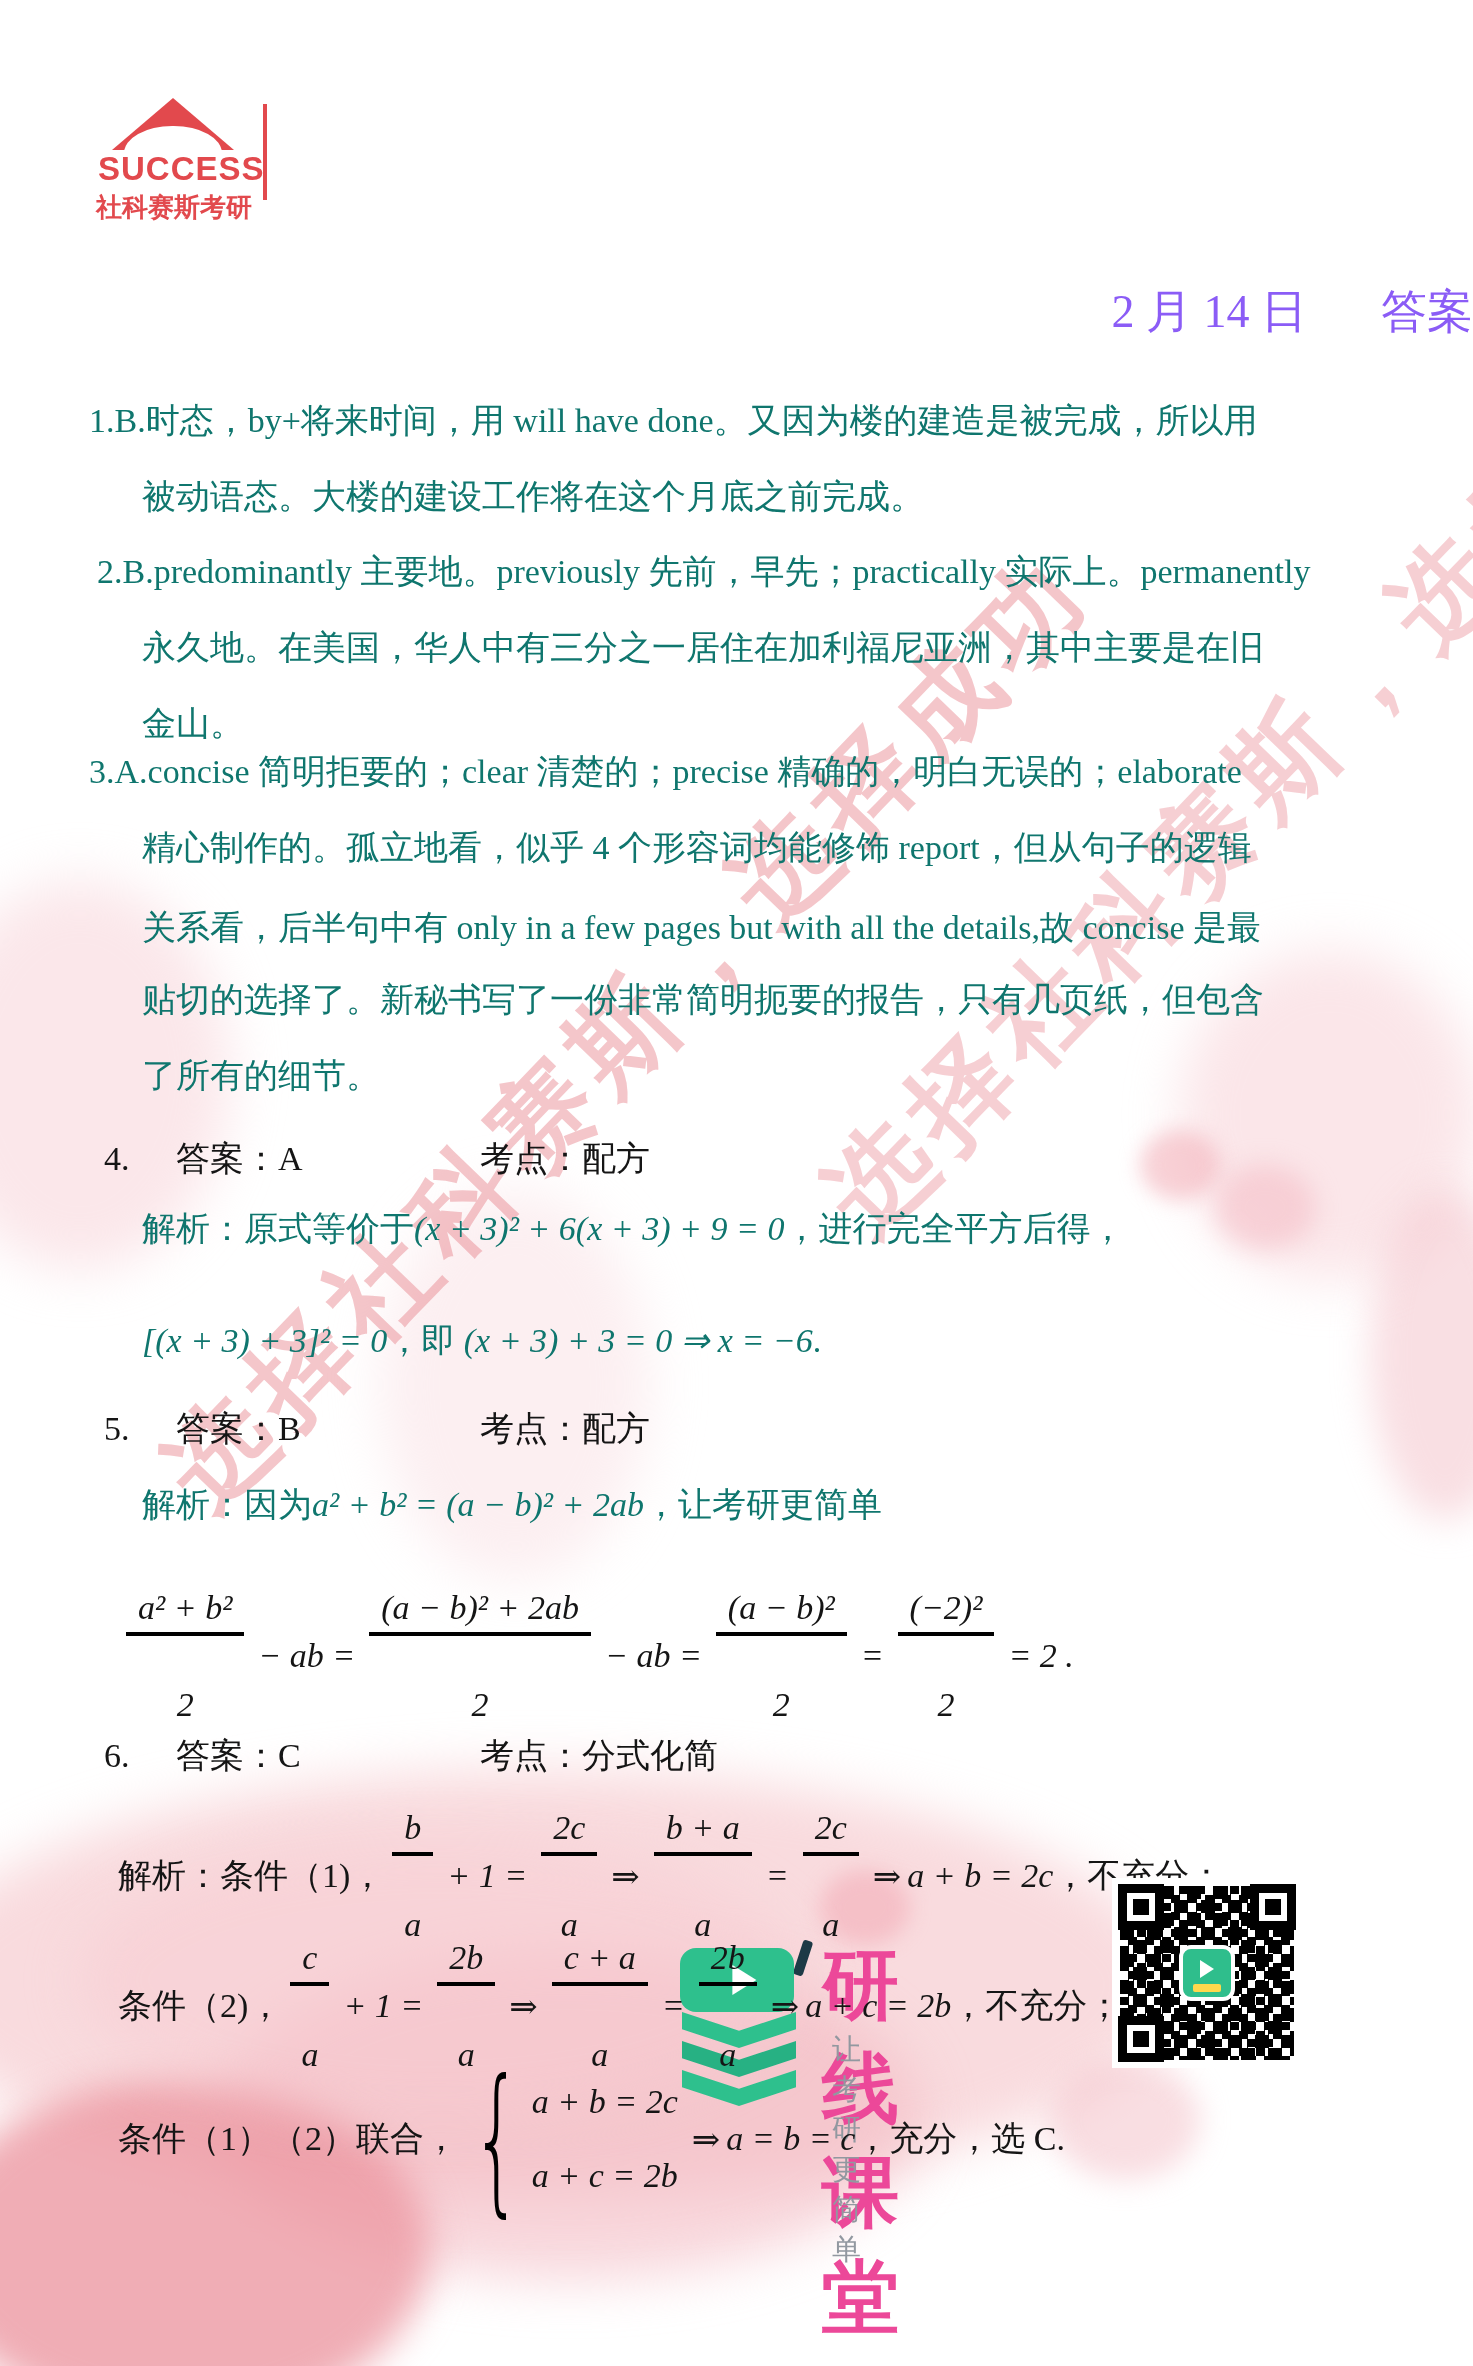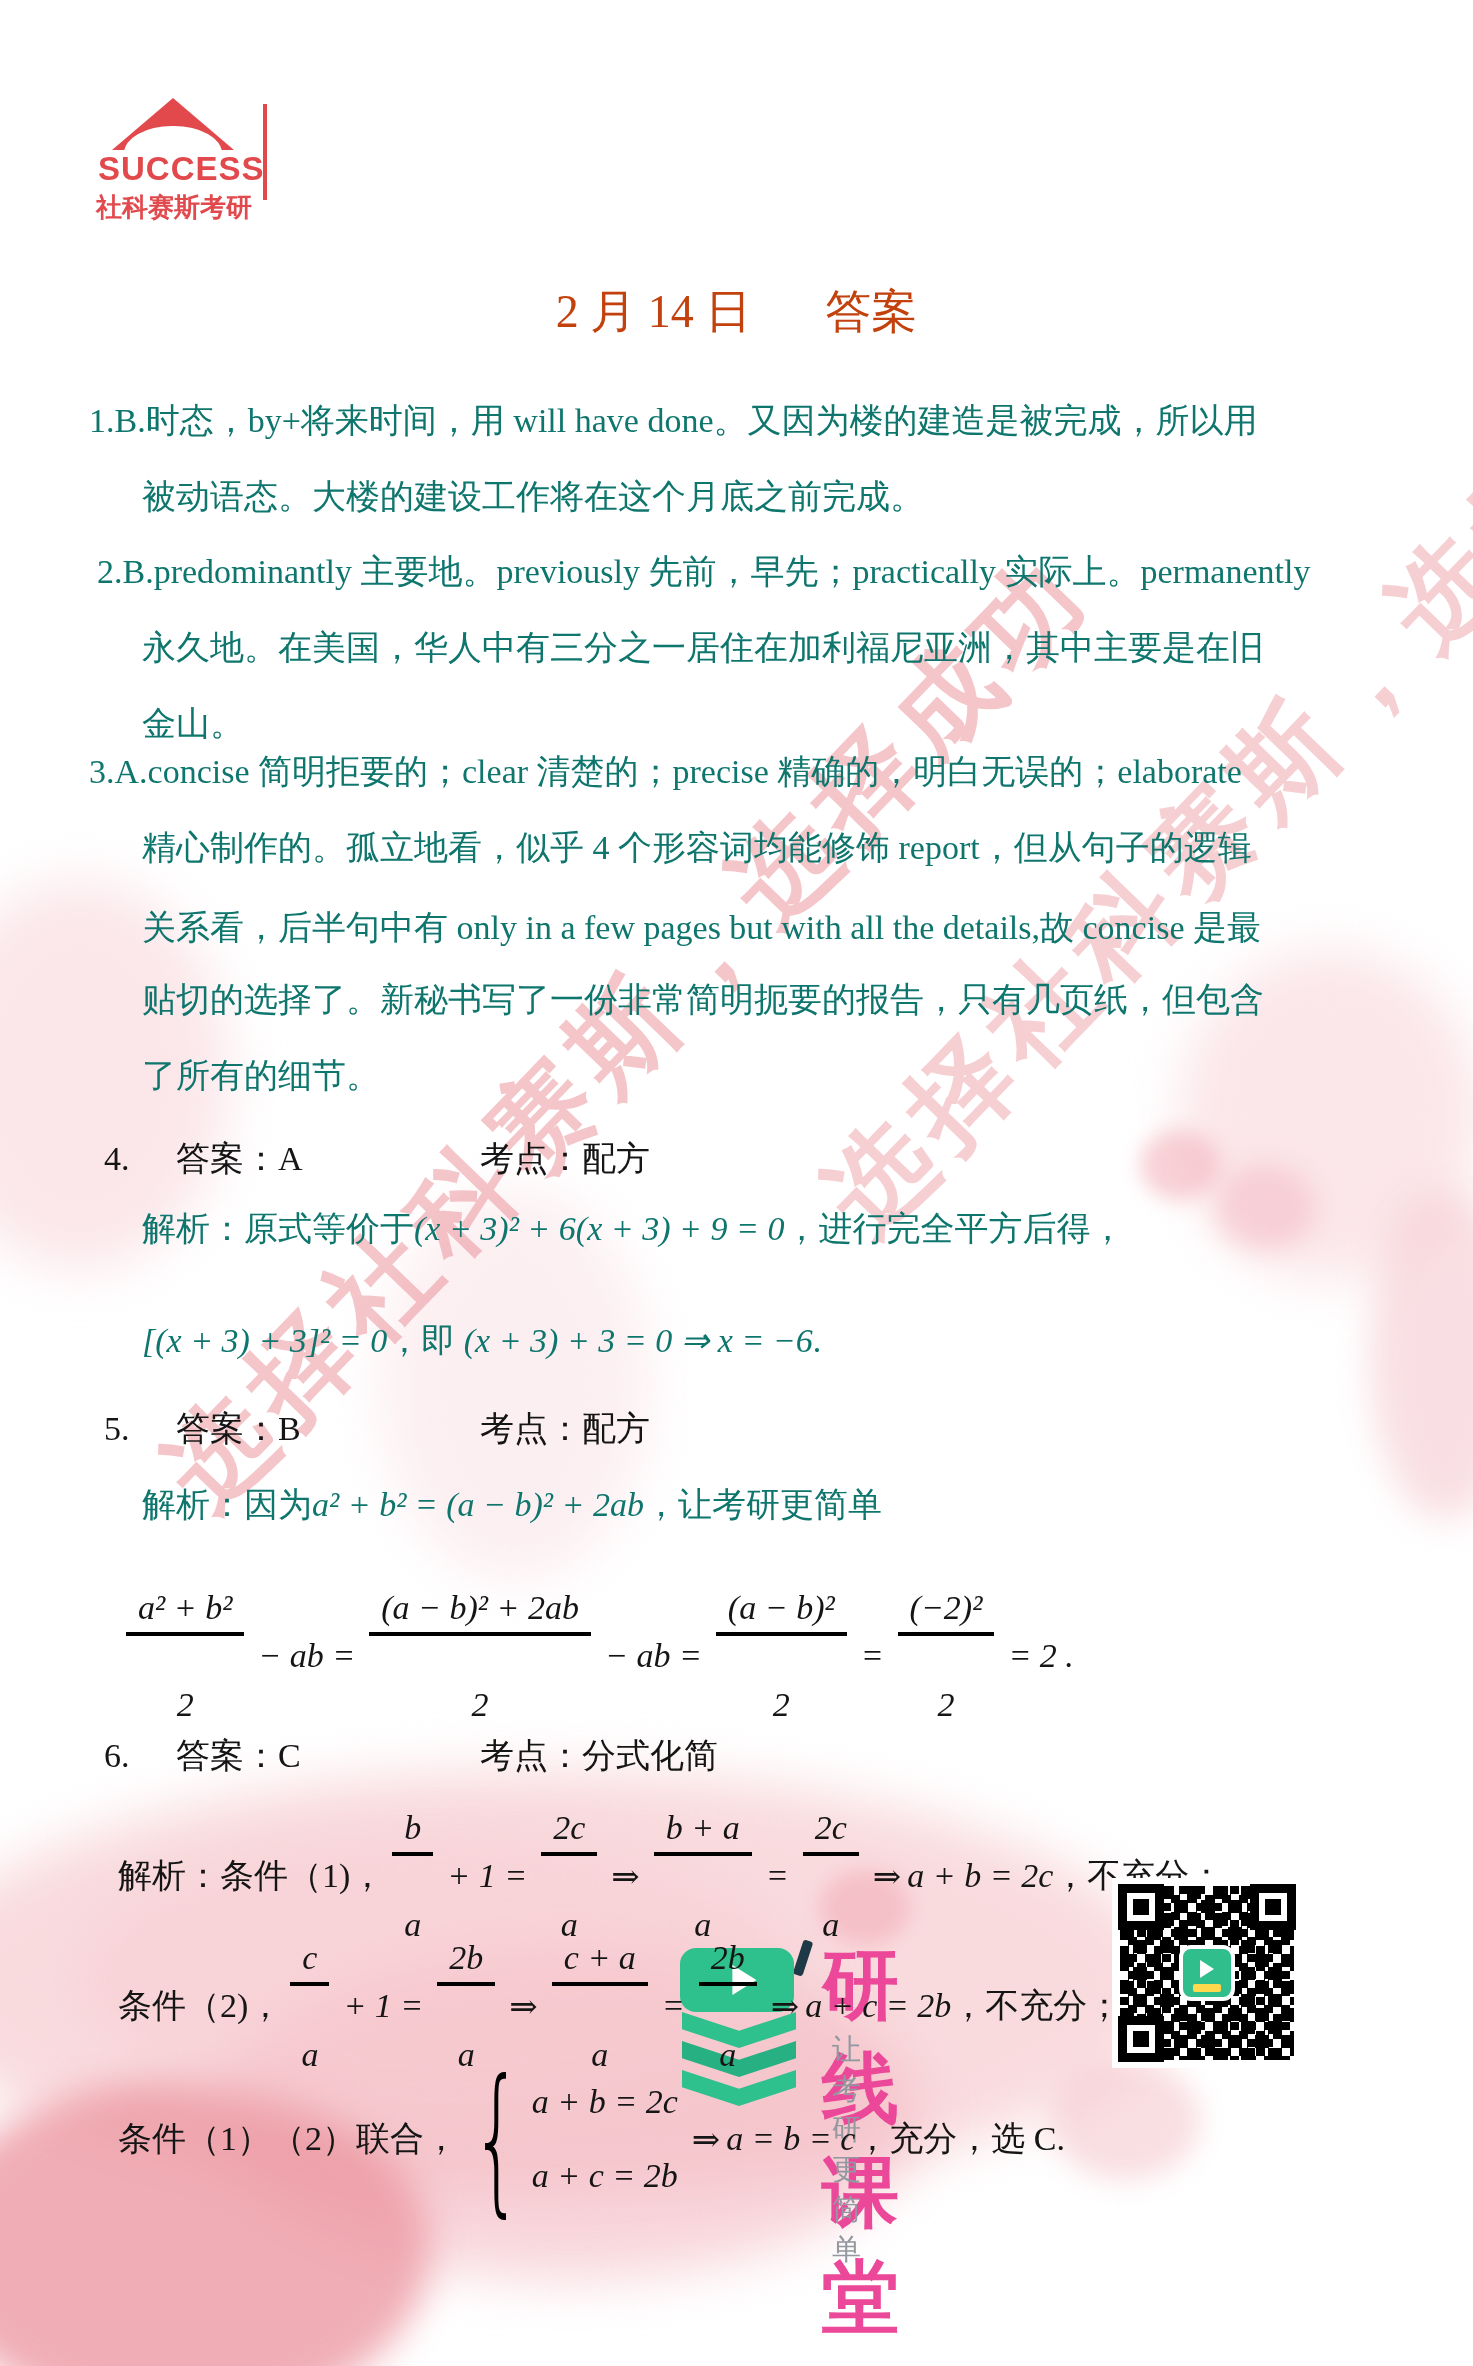--- a/index.html
+++ b/index.html
@@ -35,21 +35,21 @@
   #roof::after{content:'';position:absolute;left:10%;right:10%;bottom:-58%;height:105%;background:#fff;border-radius:50%;}
   #success-word{position:absolute;left:98px;top:150px;width:152px;text-align:center;
         font-family:"Liberation Sans","DejaVu Sans",sans-serif;font-weight:bold;font-size:33px;color:#e2494d;letter-spacing:1px;}
   #success-sub{position:absolute;left:90px;top:190px;width:168px;text-align:center;
         font-family:"Liberation Sans","DejaVu Sans",sans-serif;font-weight:bold;font-size:26px;color:#e2494d;}
   #hdr-divider{position:absolute;left:263px;top:104px;width:4px;height:96px;background:#e2494d;}
   #hdr-slogan{position:absolute;left:290px;top:98px;height:100px;display:flex;align-items:center;
         font-family:"Liberation Sans","DejaVu Sans",sans-serif;font-weight:bold;font-size:61px;color:#e2494d;letter-spacing:2px;}
 
   
-  #title{position:absolute;left:0;top:281px;width:100%;text-align:center;z-index:3;font-size:46px;color:#c2410c;}
+  #title{position:absolute;left:0;top:281px;width:100%;text-align:right;z-index:3;font-size:46px;color:#8b5cf6;}
   #title .t-date{margin-right:74px;}
 
   
   .bl{position:absolute;z-index:3;font-size:34px;white-space:nowrap;color:#0f766e;margin-left:24px;}
   .math{font-family:"Liberation Serif",serif;font-style:italic;}
   .hrow{position:absolute;z-index:3;font-size:34px;white-space:nowrap;color:#151515;}
   .hrow .no{display:inline-block;width:72px;}
   .hrow .ans{display:inline-block;width:304px;}
 
   .frow{position:absolute;z-index:3;display:flex;align-items:center;font-size:34px;color:#151515;white-space:nowrap;}

